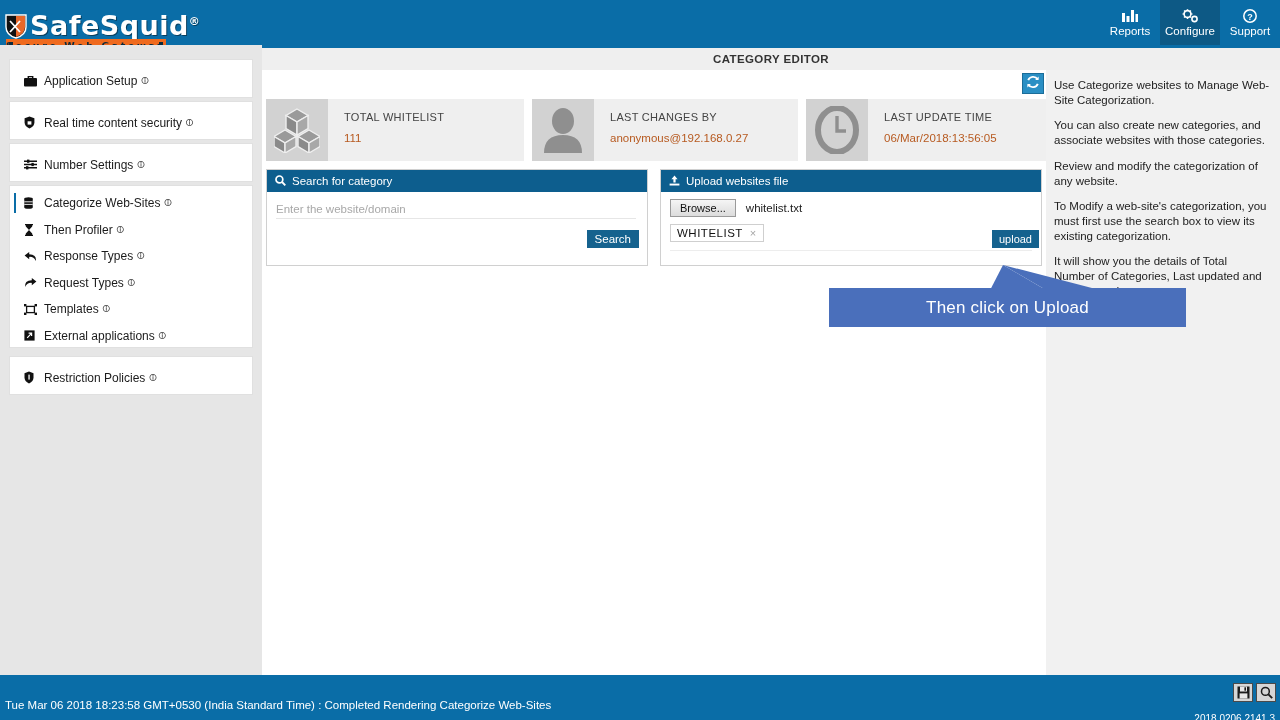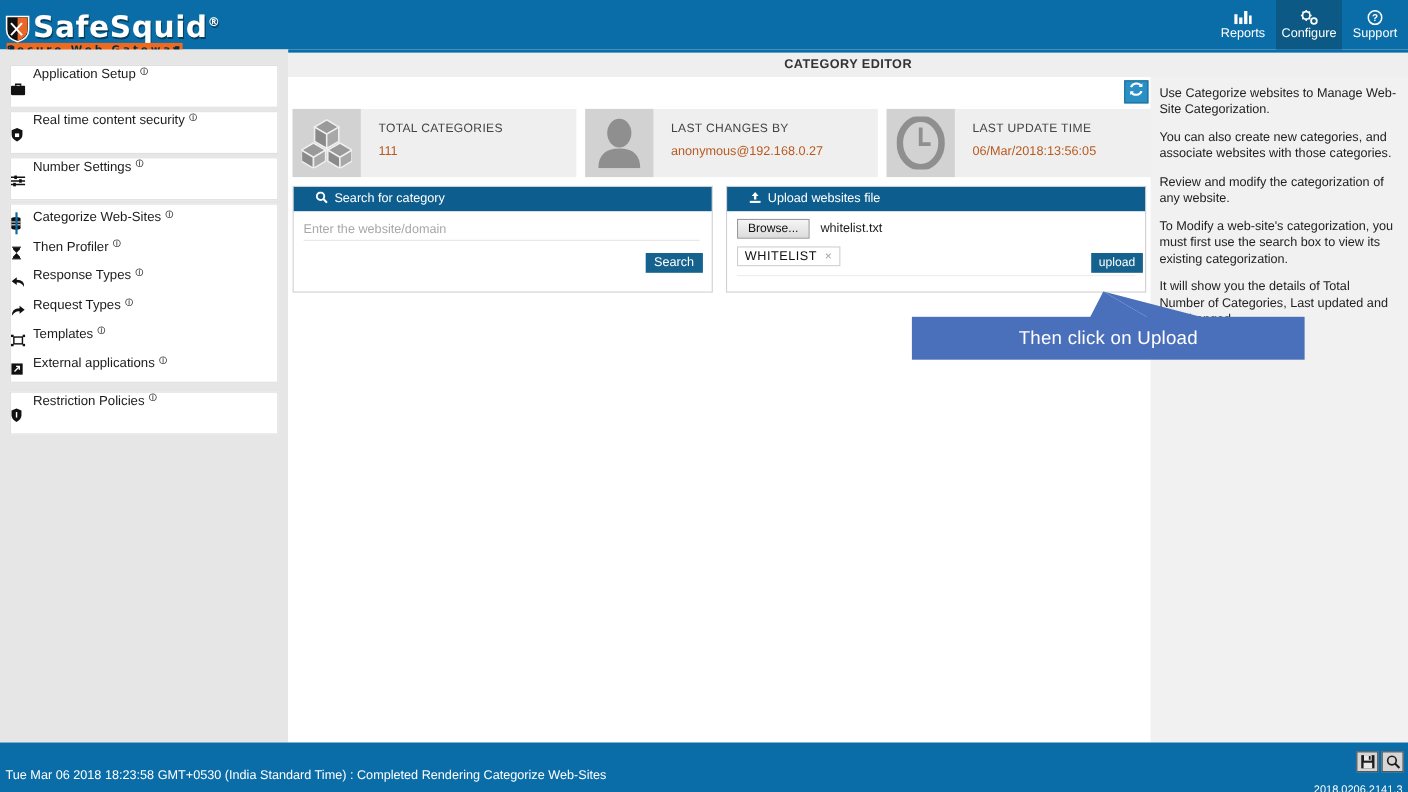--- a/index.html
+++ b/index.html
@@ -56,22 +56,22 @@
   
   .sidebar {
     position: absolute; left: 0; top: 45px; width: 262px; height: 630px;
     background: #e6e6e6;
   }
   .side-card {
     position: absolute; left: 9px; width: 244px;
     background: #ffffff; border: 1px solid #e0e0e0;
   }
   .side-row {
-    height: 26.5px; display: flex; 
-    font-size: 12px; color: #1b1b1b; cursor: pointer;
+    height: 26.5px; display: flex; align-items: center;
+    font-size: 12px; color: #1b1b1b; padding-left: 14px; cursor: pointer;
     position: relative;
   }
   .side-row.tall { height: 41px; font-weight: normal; }
   .side-row .sico {
     width: 18px; display: inline-flex; align-items: center; justify-content: flex-start;
     color: #111; font-size: 12px;
   }
   .side-row .sico svg { display: block; }
   .side-row .slabel { margin-left: 2px; }
   .side-row .info {
@@ -126,21 +126,21 @@
   .stat-1 { width: 258px; }
   .stat-2 { width: 266px; }
   .stat-3 { width: 258px; }
 
   
   .panel {
     position: absolute; background: #ffffff; border: 1px solid #d0d0d0;
   }
   .panel-head {
     height: 22px; background: #0d5e8e; color: #ffffff;
-    font-size: 11.5px; display: flex; align-items: center; padding-left: 20px; gap: 6px;
+    font-size: 11.5px; display: flex; align-items: center; padding-left: 8px; gap: 6px;
   }
   .panel-body { position: relative; height: 73px; }
 
   .search-panel { left: 4px; top: 99px; width: 382px; }
   .upload-panel { left: 398px; top: 99px; width: 382px; }
 
   .search-input {
     position: absolute; left: 9px; top: 7px; width: 360px; height: 20px;
     border: none; border-bottom: 1px solid #e6e6e6; outline: none;
     font-size: 11.5px; color: #444; background: transparent;
@@ -389,21 +389,21 @@
           <path d="M34 8.5 L23 15 V28 L34 21.5 Z" fill="#a8a8a8" stroke="#efefef" stroke-width="1.4"></path>
           <path d="M11 23 L22 29.5 L11 36 L0 29.5 Z" fill="#9a9a9a" stroke="#efefef" stroke-width="1.4"></path>
           <path d="M0 29.5 L11 36 V46 L0 39.5 Z" fill="#8a8a8a" stroke="#efefef" stroke-width="1.4"></path>
           <path d="M22 29.5 L11 36 V46 L22 39.5 Z" fill="#a8a8a8" stroke="#efefef" stroke-width="1.4"></path>
           <path d="M35 23 L46 29.5 L35 36 L24 29.5 Z" fill="#9a9a9a" stroke="#efefef" stroke-width="1.4"></path>
           <path d="M24 29.5 L35 36 V46 L24 39.5 Z" fill="#8a8a8a" stroke="#efefef" stroke-width="1.4"></path>
           <path d="M46 29.5 L35 36 V46 L46 39.5 Z" fill="#a8a8a8" stroke="#efefef" stroke-width="1.4"></path>
         </svg>
       </div>
       <div class="stat-body">
-        <div class="stat-label">TOTAL CATEGORIES</div>
+        <div class="stat-label">TOTAL WHITELIST</div>
         <div class="stat-value">111</div>
       </div>
     </div>
 
     <div class="stat stat-2">
       <div class="stat-ico">
         <svg width="42" height="46" viewBox="0 0 42 46">
           <ellipse cx="21" cy="14" rx="11" ry="13" fill="#8f8f8f"></ellipse>
           <path d="M2 46 Q2 28 21 28 Q40 28 40 46 Z" fill="#8f8f8f"></path>
         </svg>

